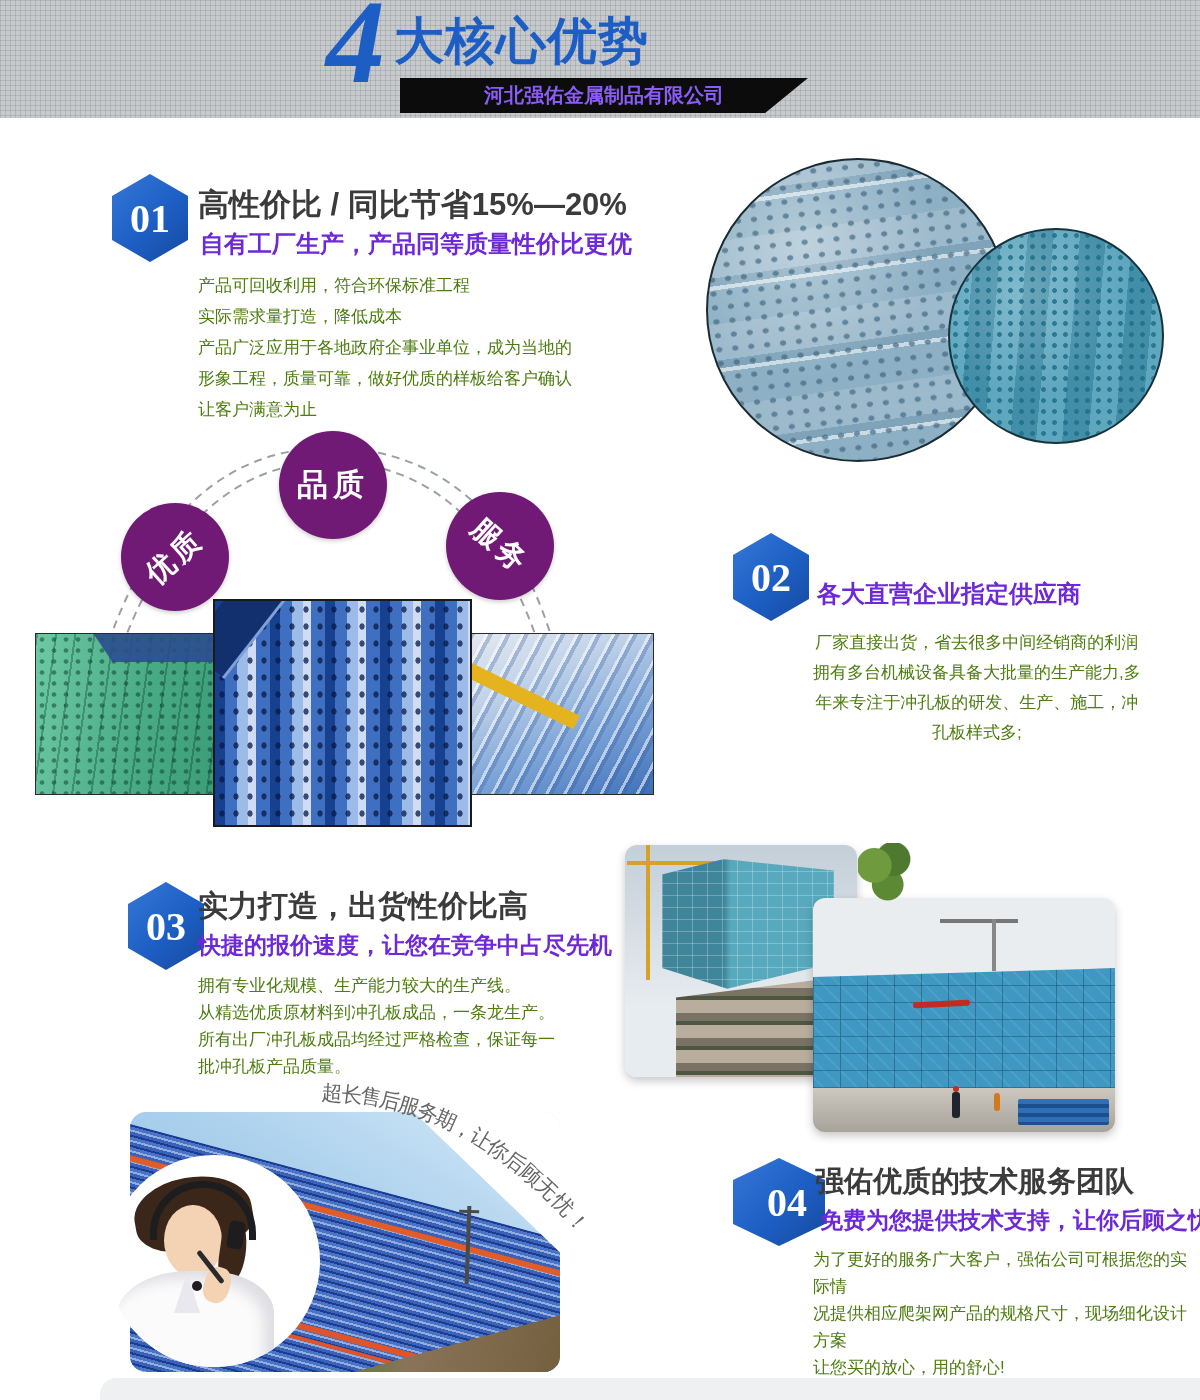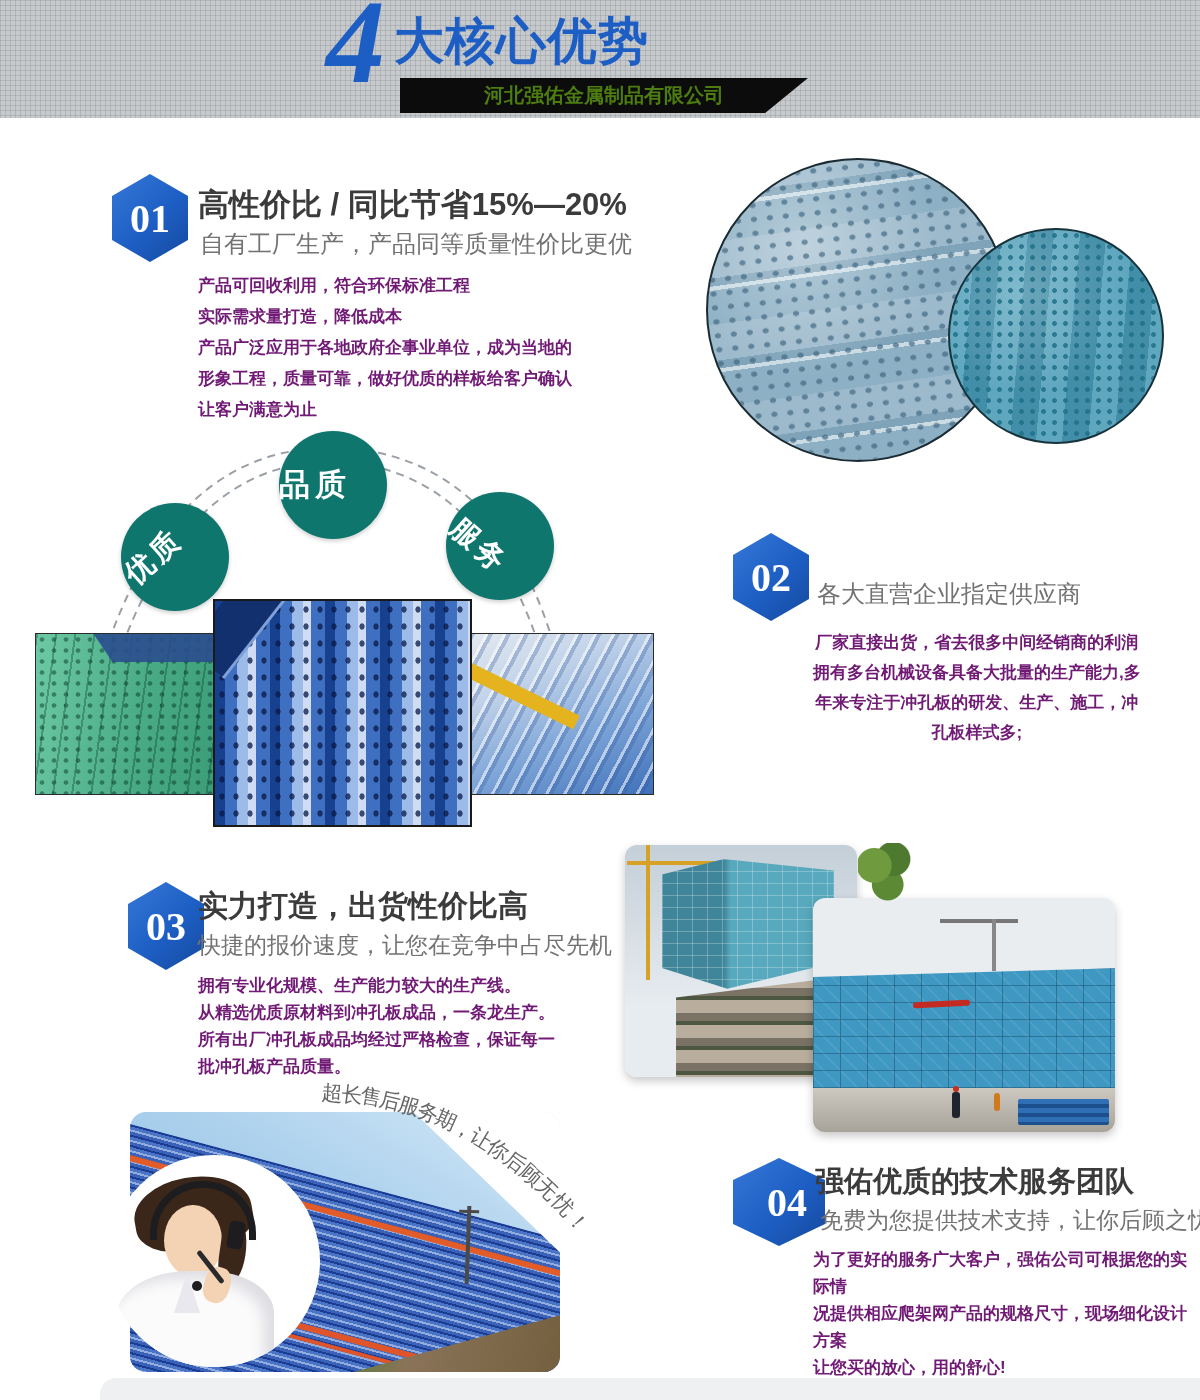--- a/index.html
+++ b/index.html
@@ -12,32 +12,32 @@
                      linear-gradient(90deg,rgba(140,144,148,.35) 1px,transparent 1px);
     background-size:5px 5px;}
   .num4{position:absolute;left:326px;top:-16px;font-family:"Liberation Serif",serif;
     font-style:italic;font-weight:bold;font-size:118px;color:#1d5ec4;line-height:1;}
   .main-title{position:absolute;left:394px;top:8px;font-family:"Liberation Serif",serif;
     font-weight:bold;font-size:50px;color:#1d5ec4;letter-spacing:1px;white-space:nowrap;}
   .tagline{position:absolute;left:658px;top:34px;font-family:"Liberation Serif",serif;
     font-weight:bold;font-size:32px;color:#ffffff;text-shadow:1px 2px 2px rgba(60,60,60,.45);white-space:nowrap;}
   .banner{position:absolute;left:400px;top:78px;width:408px;height:35px;background:#0c0c0c;
     clip-path:polygon(0 0,100% 0,89.5% 100%,0 100%);
-    color:#4d7c0f;font-size:20px;font-weight:bold;text-align:center;line-height:35px;}
+    color:#8b5cf6;font-size:20px;font-weight:bold;text-align:center;line-height:35px;}
 
   
   .hex{position:absolute;width:76px;height:88px;
     clip-path:polygon(50% 0,100% 25%,100% 75%,50% 100%,0 75%,0 25%);
     background:linear-gradient(135deg,#3677d8 0%,#1d5ec4 55%,#164a9e 100%);
     display:flex;align-items:center;justify-content:center;}
   .hex span{font-family:"Liberation Serif",serif;font-weight:bold;font-size:40px;color:#fff;}
   .adv-title{position:absolute;color:#3b3b3b;font-weight:bold;white-space:nowrap;}
-  .adv-sub{position:absolute;color:#737373;font-weight:normal;white-space:nowrap;
+  .adv-sub{position:absolute;color:#6d28d9;font-weight:bold;white-space:nowrap;
     font-family:"Liberation Serif",serif;}
-  .adv-body{position:absolute;color:#701a75;font-size:17px;white-space:pre-line;font-weight:bold;}
+  .adv-body{position:absolute;color:#4d7c0f;font-size:17px;white-space:pre-line;}
   .t-sans{font-family:"Liberation Sans",sans-serif;}
   .t-serif{font-family:"Liberation Serif",serif;}
 
   
   .circle-lg{position:absolute;left:706px;top:158px;width:300px;height:300px;border-radius:50%;
     border:2px solid #1b2b33;overflow:hidden;
     background:radial-gradient(circle at 32% 28%,rgba(255,255,255,.35),rgba(255,255,255,0) 45%),
       repeating-linear-gradient(172deg,#9dbacc 0 36px,#7fa3b9 36px 44px,#cadbe4 44px 48px,#8db0c4 48px 82px),#8fb2c6;}
   .circle-lg::after{content:"";position:absolute;inset:0;border-radius:50%;
     background-image:radial-gradient(#3d647e 2.6px,transparent 3.4px);
@@ -45,22 +45,22 @@
   .circle-sm{position:absolute;left:948px;top:228px;width:212px;height:212px;border-radius:50%;
     border:2px solid #16333c;overflow:hidden;
     background:radial-gradient(circle at 35% 30%,rgba(255,255,255,.22),rgba(255,255,255,0) 50%),
       repeating-linear-gradient(95deg,rgba(255,255,255,.10) 0 26px,rgba(0,45,65,.14) 26px 52px),#4d9db8;}
   .circle-sm::after{content:"";position:absolute;inset:0;border-radius:50%;
     background-image:radial-gradient(#1f7088 2px,transparent 2.8px);
     background-size:11px 11px;opacity:.85;}
 
   
   .connector-svg{position:absolute;left:0;top:400px;width:700px;height:300px;z-index:1;}
-  .qcircle{position:absolute;width:108px;height:108px;border-radius:50%;background:#0f766e;
-    display:flex;align-items:center;z-index:2;
+  .qcircle{position:absolute;width:108px;height:108px;border-radius:50%;background:#701a75;
+    display:flex;align-items:center;justify-content:center;z-index:2;
     box-shadow:0 2px 4px rgba(0,0,0,.2);}
   .qcircle span{color:#fff;font-weight:bold;white-space:nowrap;}
   .q-pinzhi{left:279px;top:431px;}
   .q-pinzhi span{font-size:31px;letter-spacing:5px;}
   .q-youzhi{left:121px;top:503px;}
   .q-youzhi span{font-size:29px;letter-spacing:4px;transform:rotate(-42deg);}
   .q-fuwu{left:446px;top:492px;}
   .q-fuwu span{font-size:29px;letter-spacing:4px;transform:rotate(42deg);}
 
   

